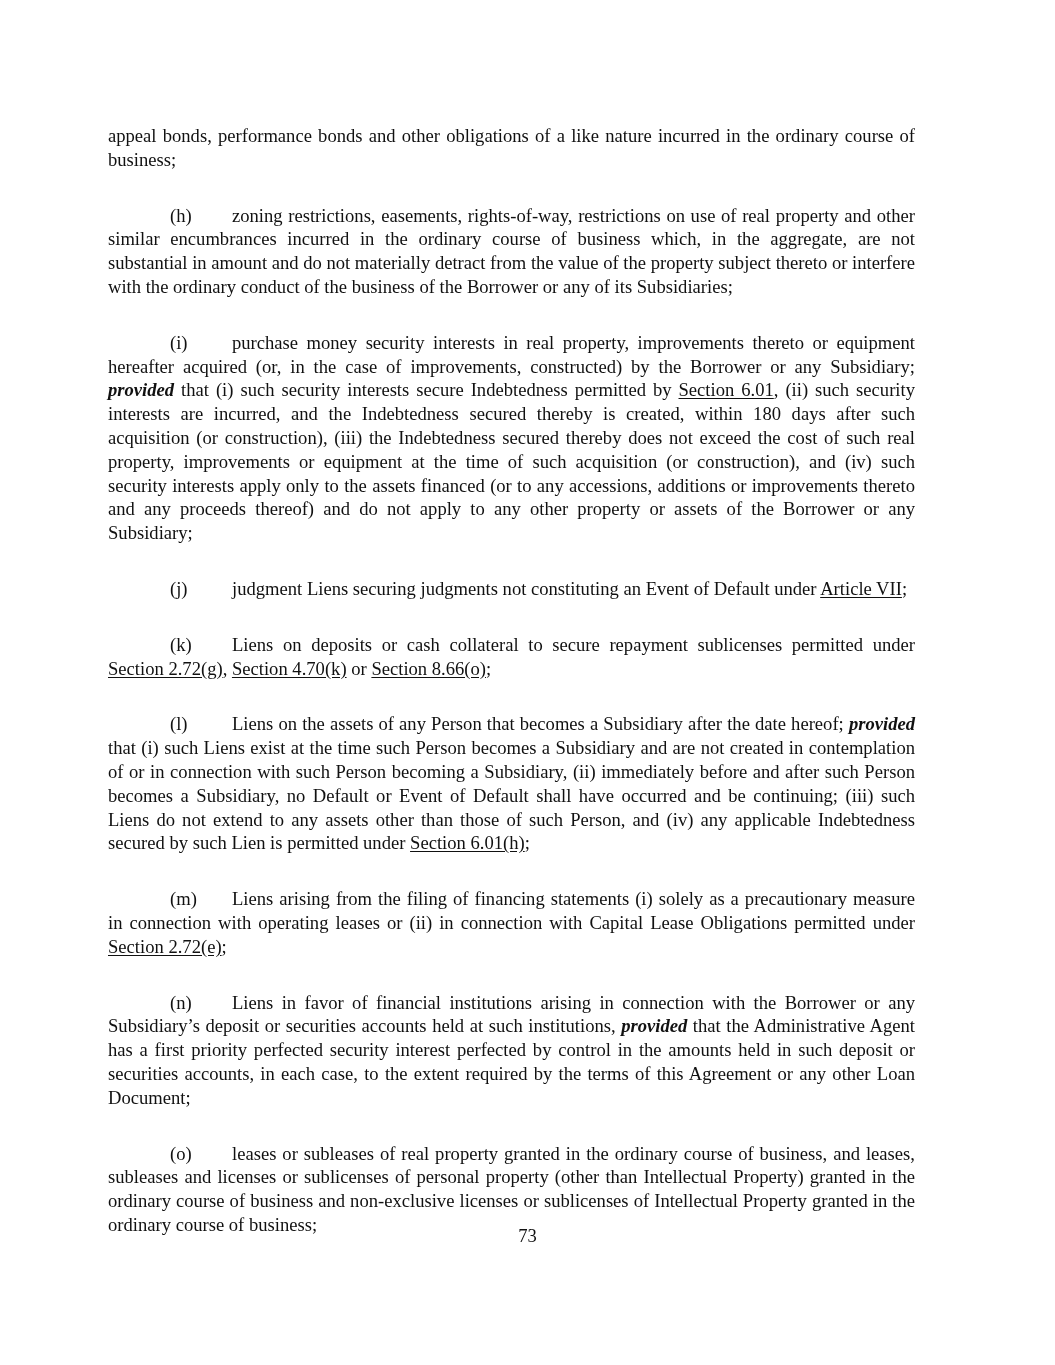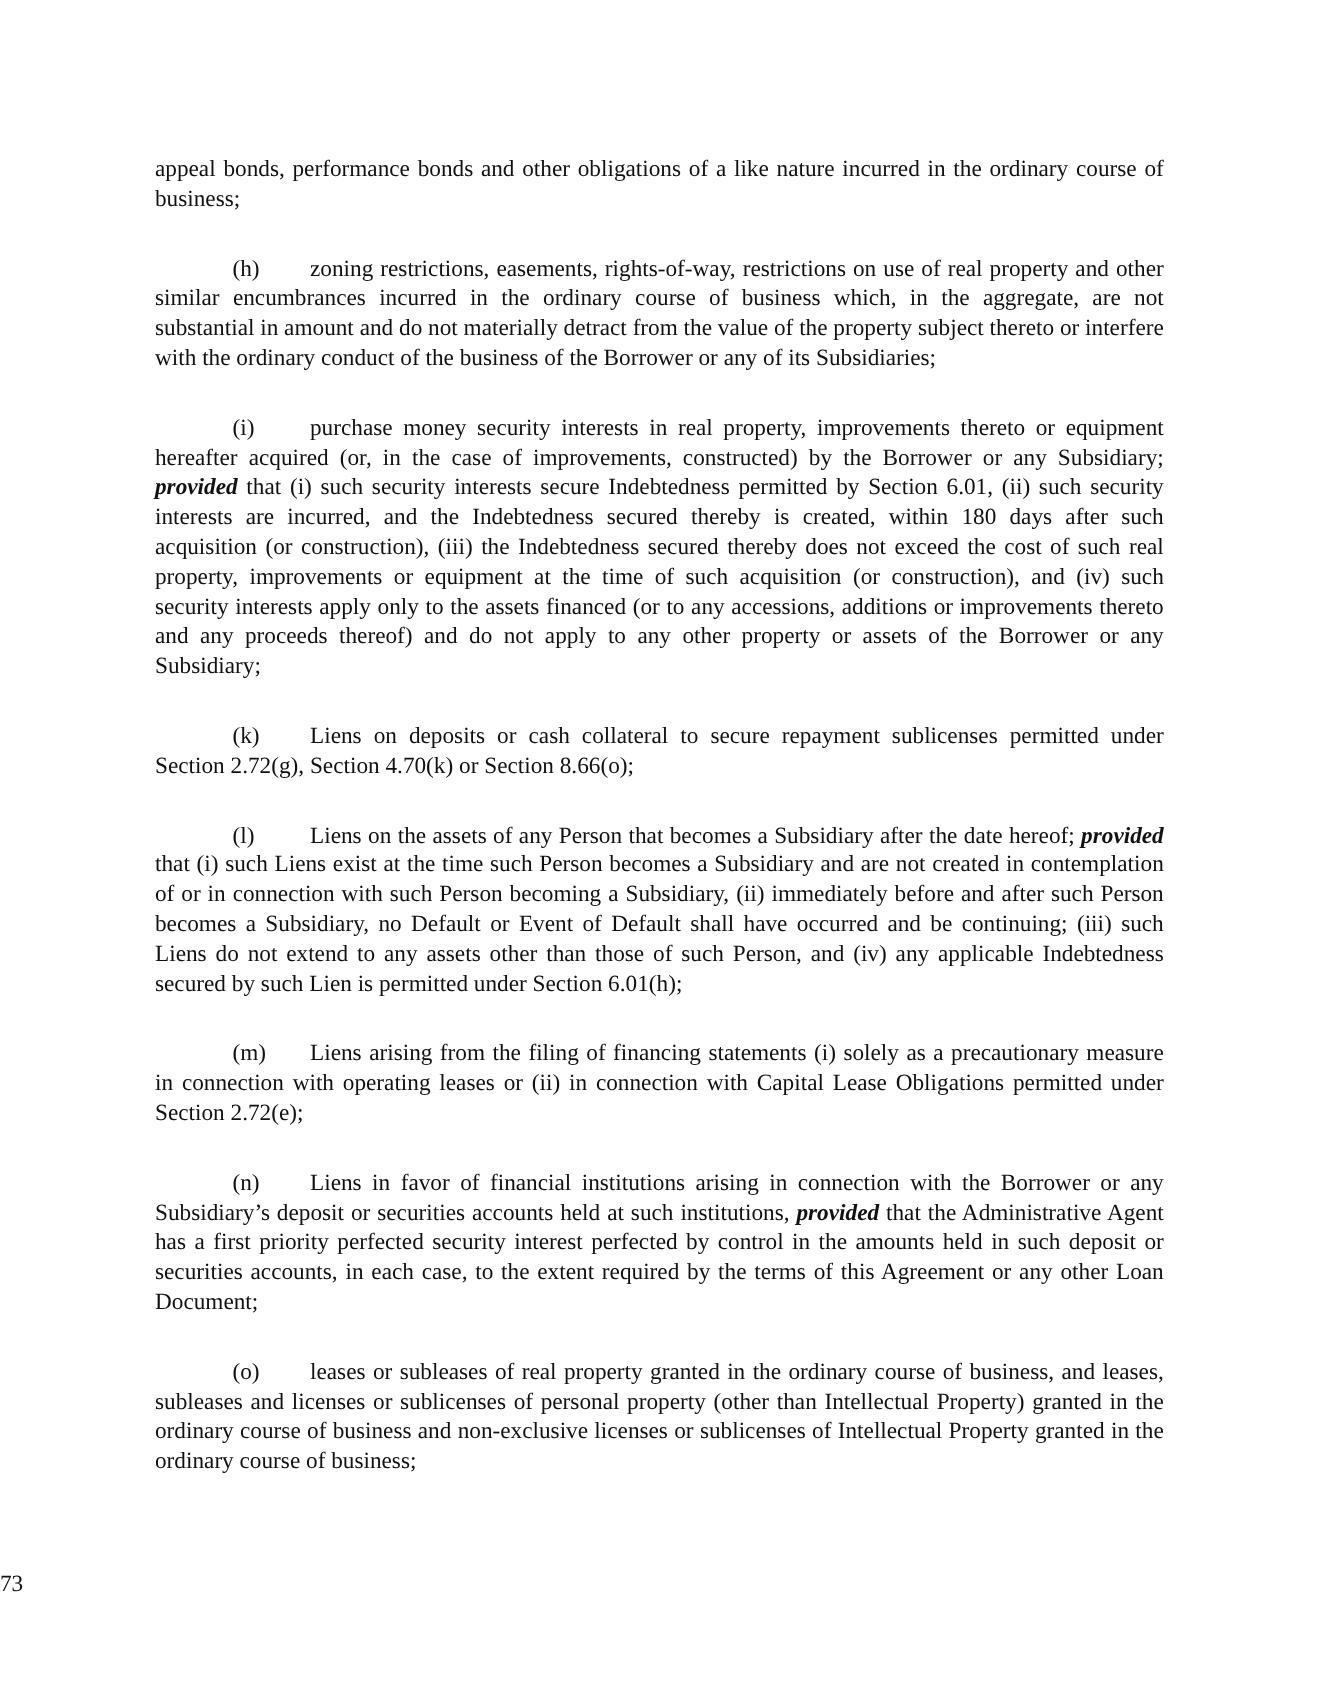--- a/index.html
+++ b/index.html
@@ -10,61 +10,63 @@
   body {
     width: 1055px;
     height: 1365px;
     position: relative;
     overflow: hidden;
     font-family: "Liberation Serif", "DejaVu Serif", serif;
     color: #111111;
   }
   .page {
     position: absolute;
-    left: 124px;
+    left: 108px;
     top: 124px;
     width: 807px;
     font-size: 18.6px;
     line-height: 23.8px;
     text-align: justify;
   }
   .para {
     margin: 0 0 21.5px 0;
   }
   .para.indent {
     text-indent: 62px;
     margin-top: 32px;
   }
   .label {
     display: inline-block;
     width: 62px;
     text-indent: 0;
   }
   .xref {
+    text-decoration: underline;
     text-underline-offset: 2px;
   }
   em { font-style: italic; font-weight: bold; }
   .page-number {
     position: absolute;
     left: 0;
     width: 1055px;
-    top: 1256px;
-    text-align: left;
+    top: 1224px;
+    text-align: center;
     font-size: 18.6px;
     line-height: 23.8px;
   }
 </style>
 </head>
 <body>
 
 <div class="page">
   <p class="para">appeal bonds, performance bonds and other obligations of a like nature incurred in the ordinary course of business;</p>
   <div id="clauses">
       <p class="para indent"><span class="label">(h)</span><span>zoning restrictions, easements, rights-of-way, restrictions on use of real property and other similar encumbrances incurred in the ordinary course of business which, in the aggregate, are not substantial in amount and do not materially detract from the value of the property subject thereto or interfere with the ordinary conduct of the business of the Borrower or any of its Subsidiaries;</span></p>
       <p class="para indent"><span class="label">(i)</span><span>purchase money security interests in real property, improvements thereto or equipment hereafter acquired (or, in the case of improvements, constructed) by the Borrower or any Subsidiary; </span><em>provided</em><span> that (i)&nbsp;such security interests secure Indebtedness permitted by </span><span class="xref">Section 6.01</span><span>, (ii)&nbsp;such security interests are incurred, and the Indebtedness secured thereby is created, within 180 days after such acquisition (or construction), (iii)&nbsp;the Indebtedness secured thereby does not exceed the cost of such real property, improvements or equipment at the time of such acquisition (or construction), and (iv)&nbsp;such security interests apply only to the assets financed (or to any accessions, additions or improvements thereto and any proceeds thereof) and do not apply to any other property or assets of the Borrower or any Subsidiary;</span></p>
+      <p class="para indent"><span class="label">(j)</span><span>judgment Liens securing judgments not constituting an Event of Default under </span><span class="xref">Article VII</span><span>;</span></p>
       <p class="para indent"><span class="label">(k)</span><span>Liens on deposits or cash collateral to secure repayment sublicenses permitted under </span><span class="xref">Section 2.72(g)</span><span>, </span><span class="xref">Section 4.70(k)</span><span> or </span><span class="xref">Section 8.66(o)</span><span>;</span></p>
       <p class="para indent"><span class="label">(l)</span><span>Liens on the assets of any Person that becomes a Subsidiary after the date hereof; </span><em>provided</em><span> that (i) such Liens exist at the time such Person becomes a Subsidiary and are not created in contemplation of or in connection with such Person becoming a Subsidiary, (ii) immediately before and after such Person becomes a Subsidiary, no Default or Event of Default shall have occurred and be continuing; (iii) such Liens do not extend to any assets other than those of such Person, and (iv)&nbsp;any applicable Indebtedness secured by such Lien is permitted under </span><span class="xref">Section 6.01(h)</span><span>;</span></p>
       <p class="para indent"><span class="label">(m)</span><span>Liens arising from the filing of financing statements (i) solely as a precautionary measure in connection with operating leases or (ii) in connection with Capital Lease Obligations permitted under </span><span class="xref">Section 2.72(e)</span><span>;</span></p>
       <p class="para indent"><span class="label">(n)</span><span>Liens in favor of financial institutions arising in connection with the Borrower or any Subsidiary’s deposit or securities accounts held at such institutions, </span><em>provided</em><span> that the Administrative Agent has a first priority perfected security interest perfected by control in the amounts held in such deposit or securities accounts, in each case, to the extent required by the terms of this Agreement or any other Loan Document;</span></p>
       <p class="para indent"><span class="label">(o)</span><span>leases or subleases of real property granted in the ordinary course of business, and leases, subleases and licenses or sublicenses of personal property (other than Intellectual Property) granted in the ordinary course of business and non-exclusive licenses or sublicenses of Intellectual Property granted in the ordinary course of business;</span></p>
     </div>
 </div>
 
 <div class="page-number">73</div>
 

